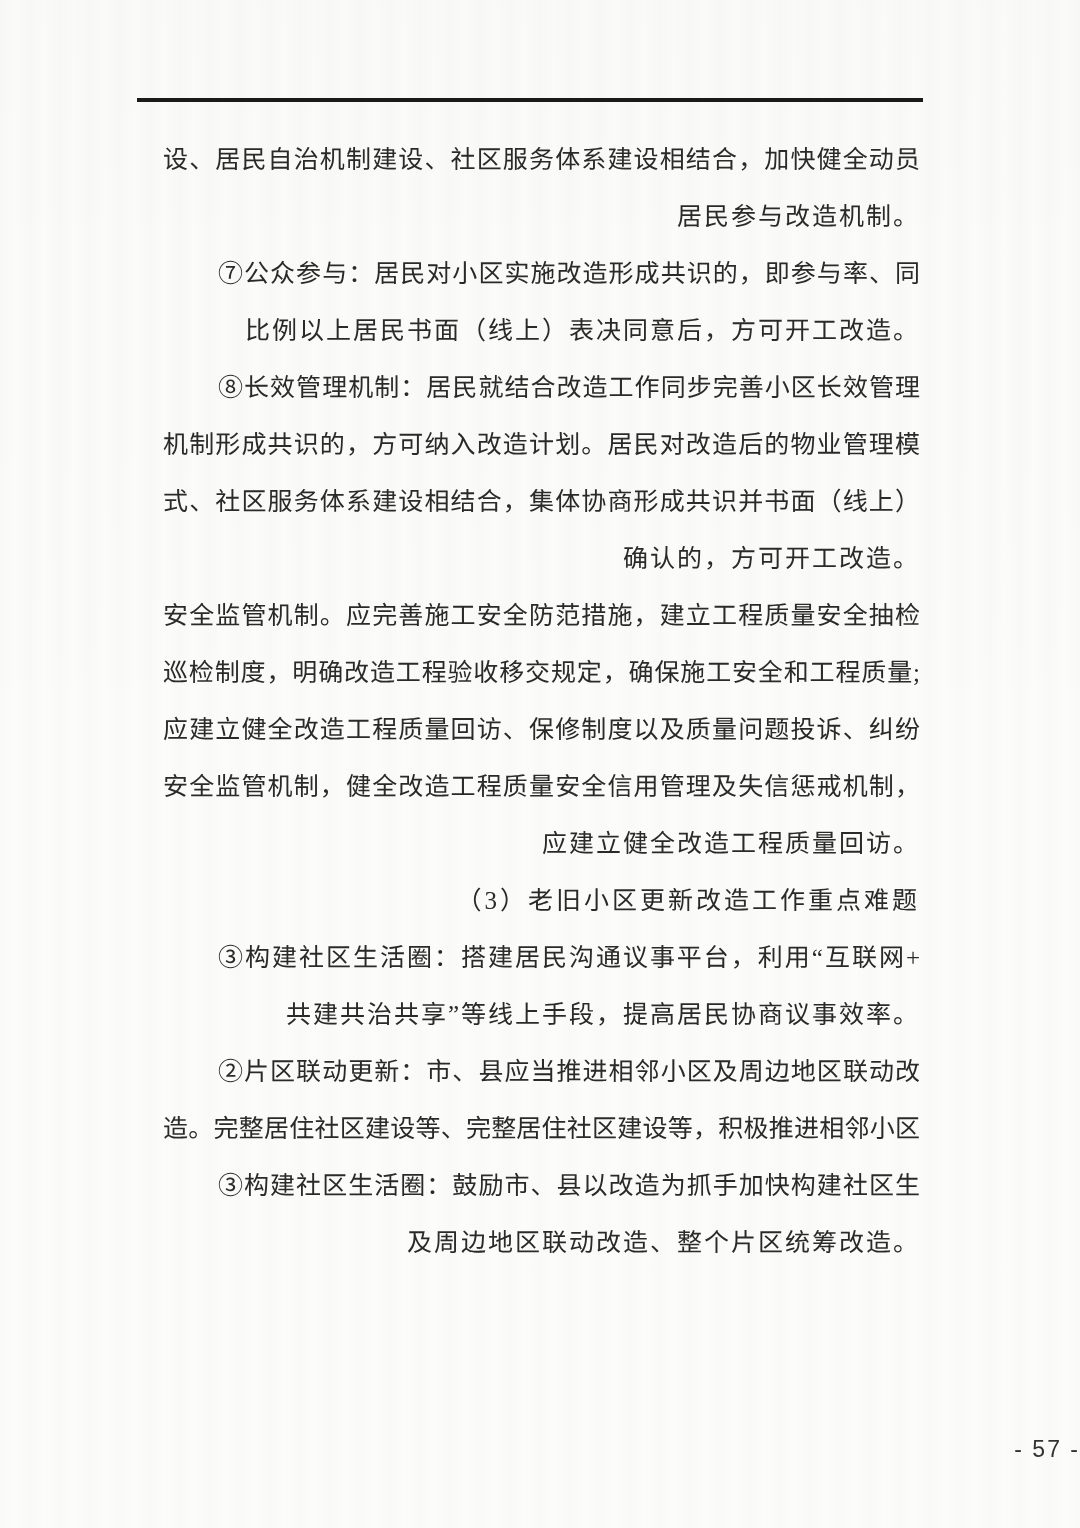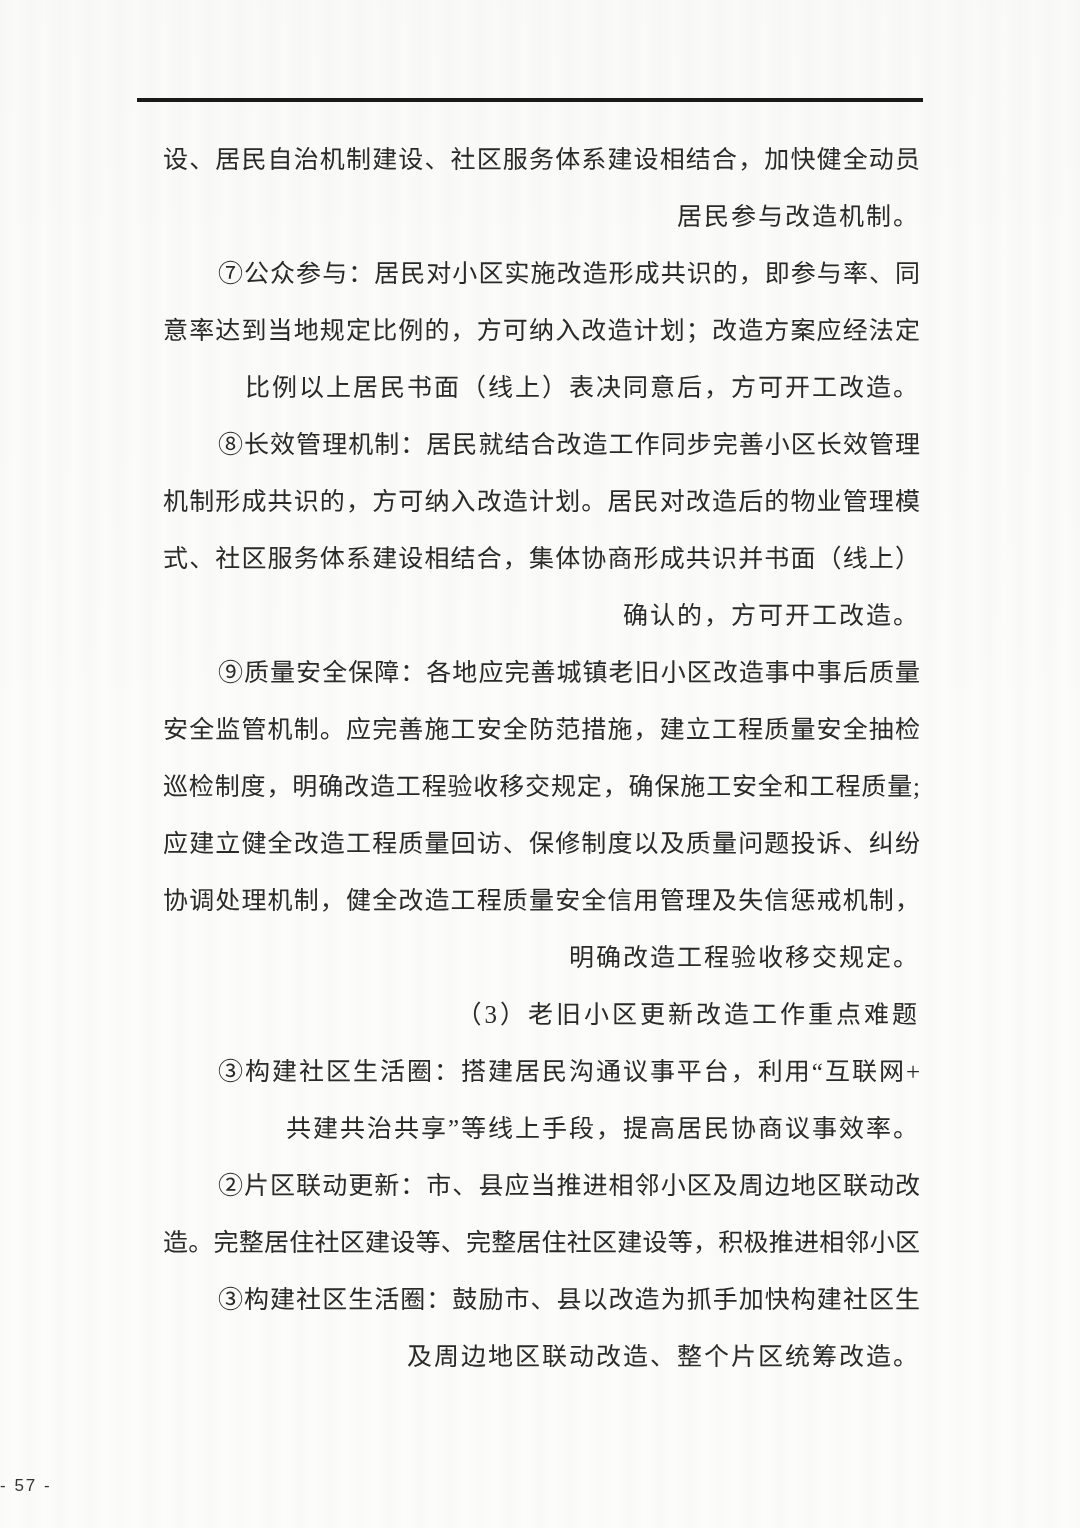--- a/index.html
+++ b/index.html
@@ -65,51 +65,49 @@
   .ind {
     padding-left: 55px;
   }
   .heading {
     letter-spacing: 3px;
   }
   .footer {
     position: absolute;
     left: 0;
     right: 0;
-    top: 1476px;
-    text-align: left;
-    font-size: 17px;
+    top: 1436px;
+    text-align: right;
+    font-size: 23px;
     letter-spacing: 2px;
     color: #333333;
     font-family: "Liberation Sans", "DejaVu Sans", sans-serif;
   }
 </style>
 </head>
 <body>
 
 <div class="page">
 
   <div class="top-rule"></div>
 
   <main class="body-text">
     <div class="line fill">设、居民自治机制建设、社区服务体系建设相结合，加快健全动员</div>
     <div class="line plain">居民参与改造机制。</div>
     <div class="line fill ind">⑦公众参与：居民对小区实施改造形成共识的，即参与率、同</div>
-    <div class="line fill">意率达到当地规定比例的，方可纳入改造计划；改造方案应经法定</div>
     <div class="line plain">比例以上居民书面（线上）表决同意后，方可开工改造。</div>
     <div class="line fill ind">⑧长效管理机制：居民就结合改造工作同步完善小区长效管理</div>
     <div class="line fill">机制形成共识的，方可纳入改造计划。居民对改造后的物业管理模</div>
     <div class="line fill">式、社区服务体系建设相结合，集体协商形成共识并书面（线上）</div>
     <div class="line plain">确认的，方可开工改造。</div>
-    <div class="line fill ind">⑨质量安全保障：各地应完善城镇老旧小区改造事中事后质量</div>
     <div class="line fill">安全监管机制。应完善施工安全防范措施，建立工程质量安全抽检</div>
     <div class="line fill">巡检制度，明确改造工程验收移交规定，确保施工安全和工程质量;</div>
     <div class="line fill">应建立健全改造工程质量回访、保修制度以及质量问题投诉、纠纷</div>
-    <div class="line fill">协调处理机制，健全改造工程质量安全信用管理及失信惩戒机制，</div>
-    <div class="line plain">明确改造工程验收移交规定。</div>
+    <div class="line fill">安全监管机制，健全改造工程质量安全信用管理及失信惩戒机制，</div>
+    <div class="line plain">应建立健全改造工程质量回访。</div>
     <div class="line plain ind heading">（3）老旧小区更新改造工作重点难题</div>
     <div class="line fill ind">③构建社区生活圈：搭建居民沟通议事平台，利用“互联网+</div>
     <div class="line plain">共建共治共享”等线上手段，提高居民协商议事效率。</div>
     <div class="line fill ind">②片区联动更新：市、县应当推进相邻小区及周边地区联动改</div>
     <div class="line fill">造。完整居住社区建设等、完整居住社区建设等，积极推进相邻小区</div>
     <div class="line fill ind">③构建社区生活圈：鼓励市、县以改造为抓手加快构建社区生</div>
     <div class="line plain">及周边地区联动改造、整个片区统筹改造。</div>
   </main>
 
   <div class="footer">- 57 -</div>

